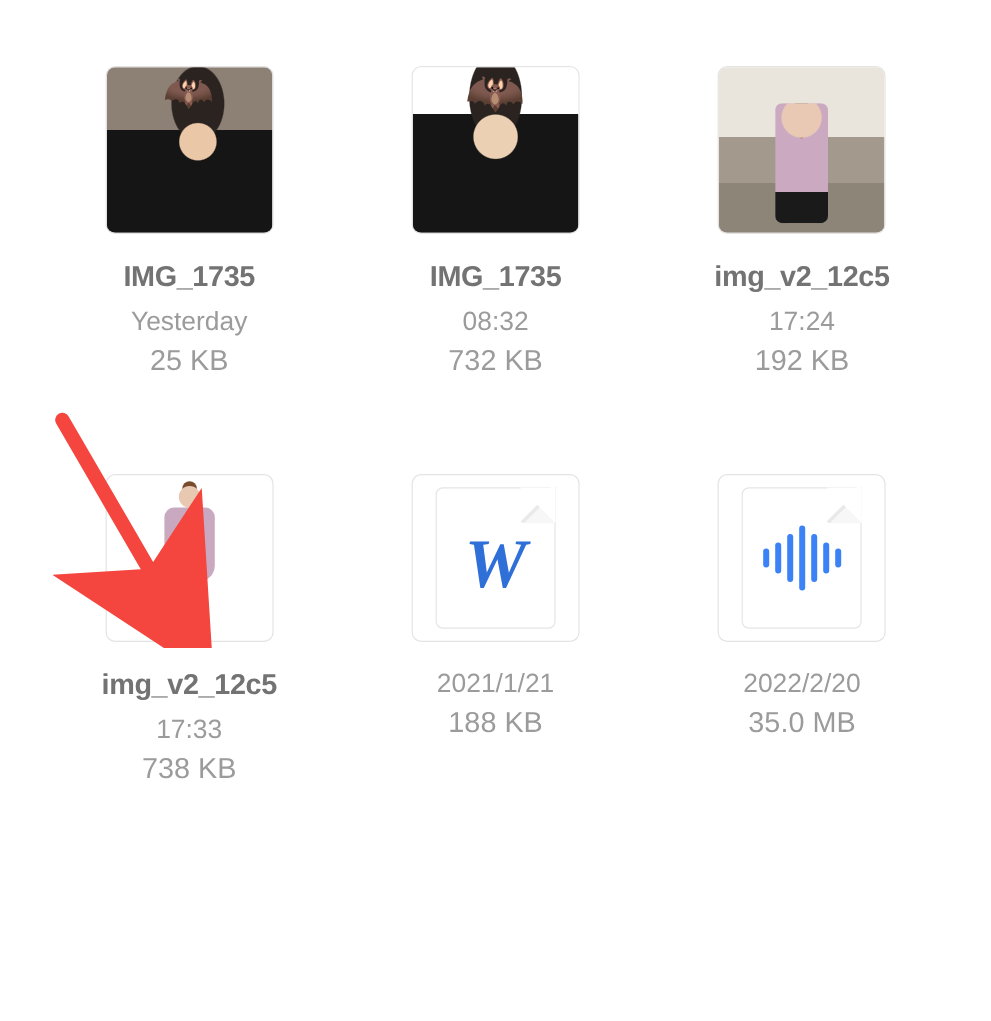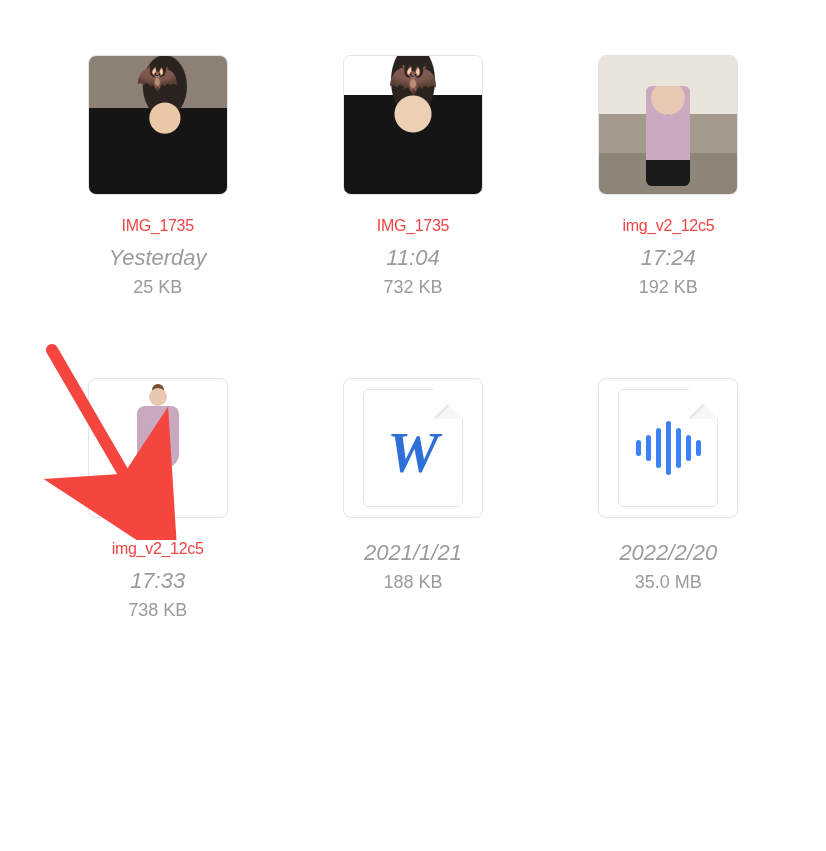--- a/index.html
+++ b/index.html
@@ -30,38 +30,38 @@
       border-radius: 8px;
       background: #fff;
       display: flex;
       align-items: center;
       justify-content: center;
       overflow: hidden;
       margin-bottom: 22px;
       position: relative;
     }
     .name {
-      font-size: 16px;
-      color: #ef4444;
+      font-size: 24px;
+      color: #737373;
       margin-bottom: 10px;
       white-space: nowrap;
       overflow: hidden;
       text-overflow: ellipsis;
       max-width: 200px;
       text-align: center;
       letter-spacing: -0.3px;
+      font-weight: bold;
     }
     .time {
       font-size: 22px;
       color: #9b9b9b;
       margin-bottom: 6px;
-      font-style: italic;
     }
     .size {
-      font-size: 18px;
+      font-size: 24px;
       color: #9b9b9b;
     }
 
     
     .file-icon {
       width: 100px;
       height: 118px;
       background: #fff;
       border: 1px solid #e5e5e5;
       border-radius: 6px;
@@ -195,21 +195,21 @@
     <div class="size">25 KB</div>
   </div>
 
   <div class="item">
     <div class="thumb">
       <div class="photo-b">
           <span class="bat">🦇</span>
         </div>
     </div>
     <div class="name">IMG_1735</div>
-    <div class="time">11:04</div>
+    <div class="time">08:32</div>
     <div class="size">732 KB</div>
   </div>
 
   <div class="item">
     <div class="thumb">
       <div class="photo-c"></div>
     </div>
     <div class="name">img_v2_12c5</div>
     <div class="time">17:24</div>
     <div class="size">192 KB</div>

